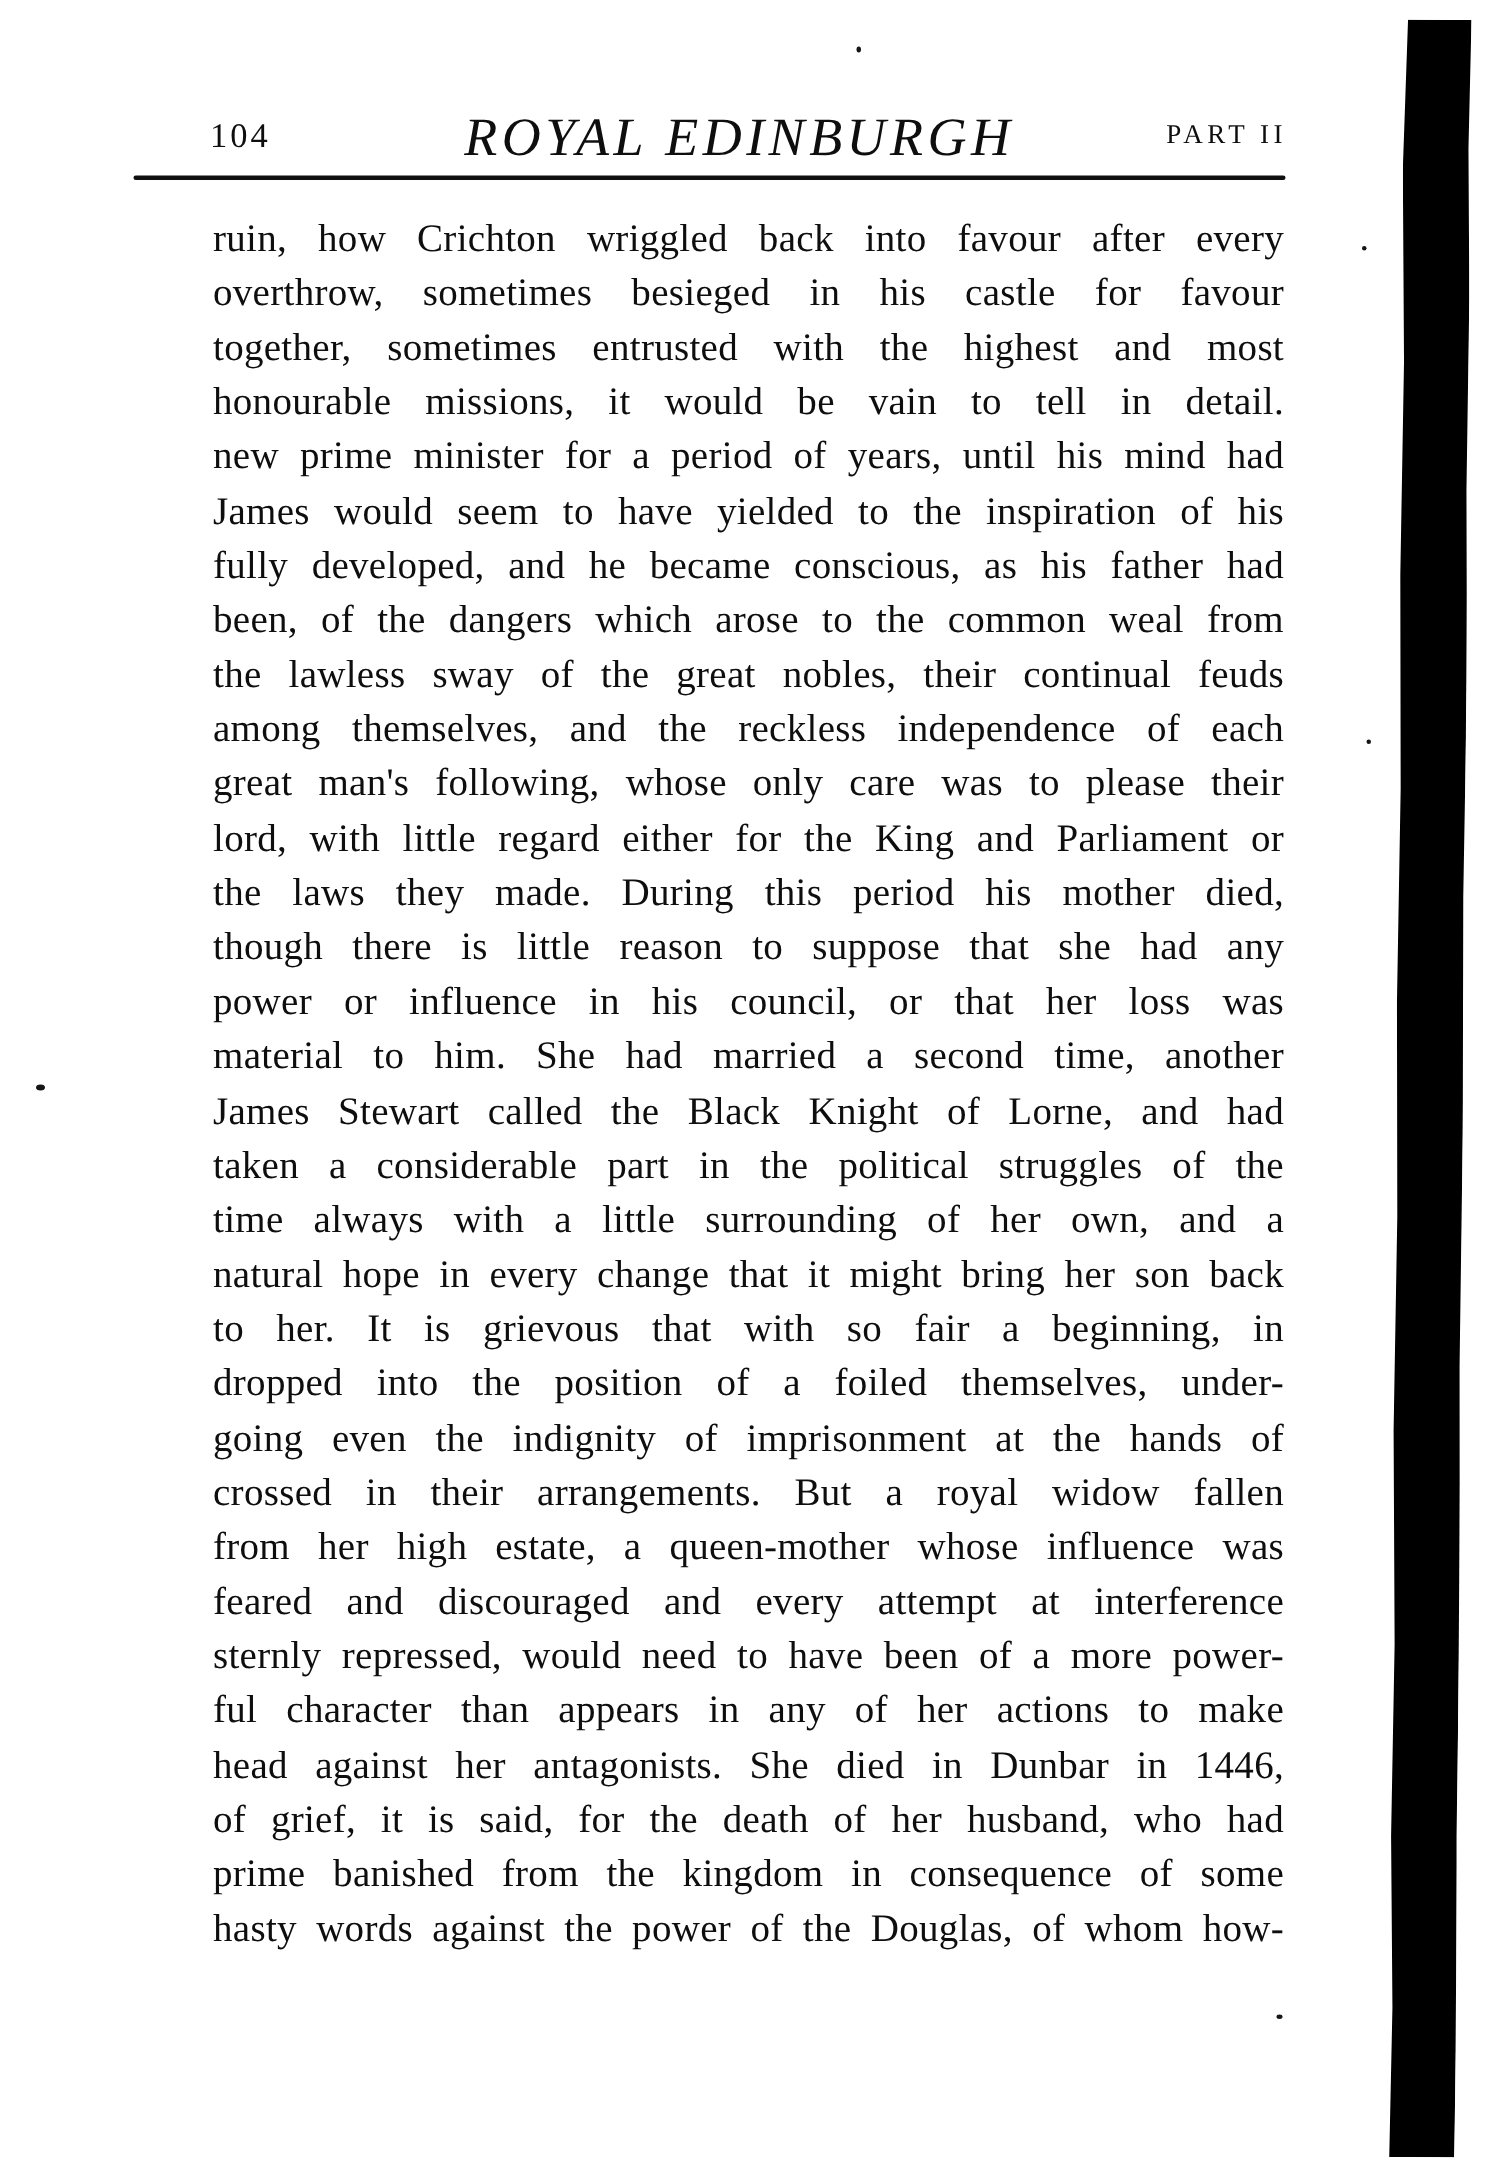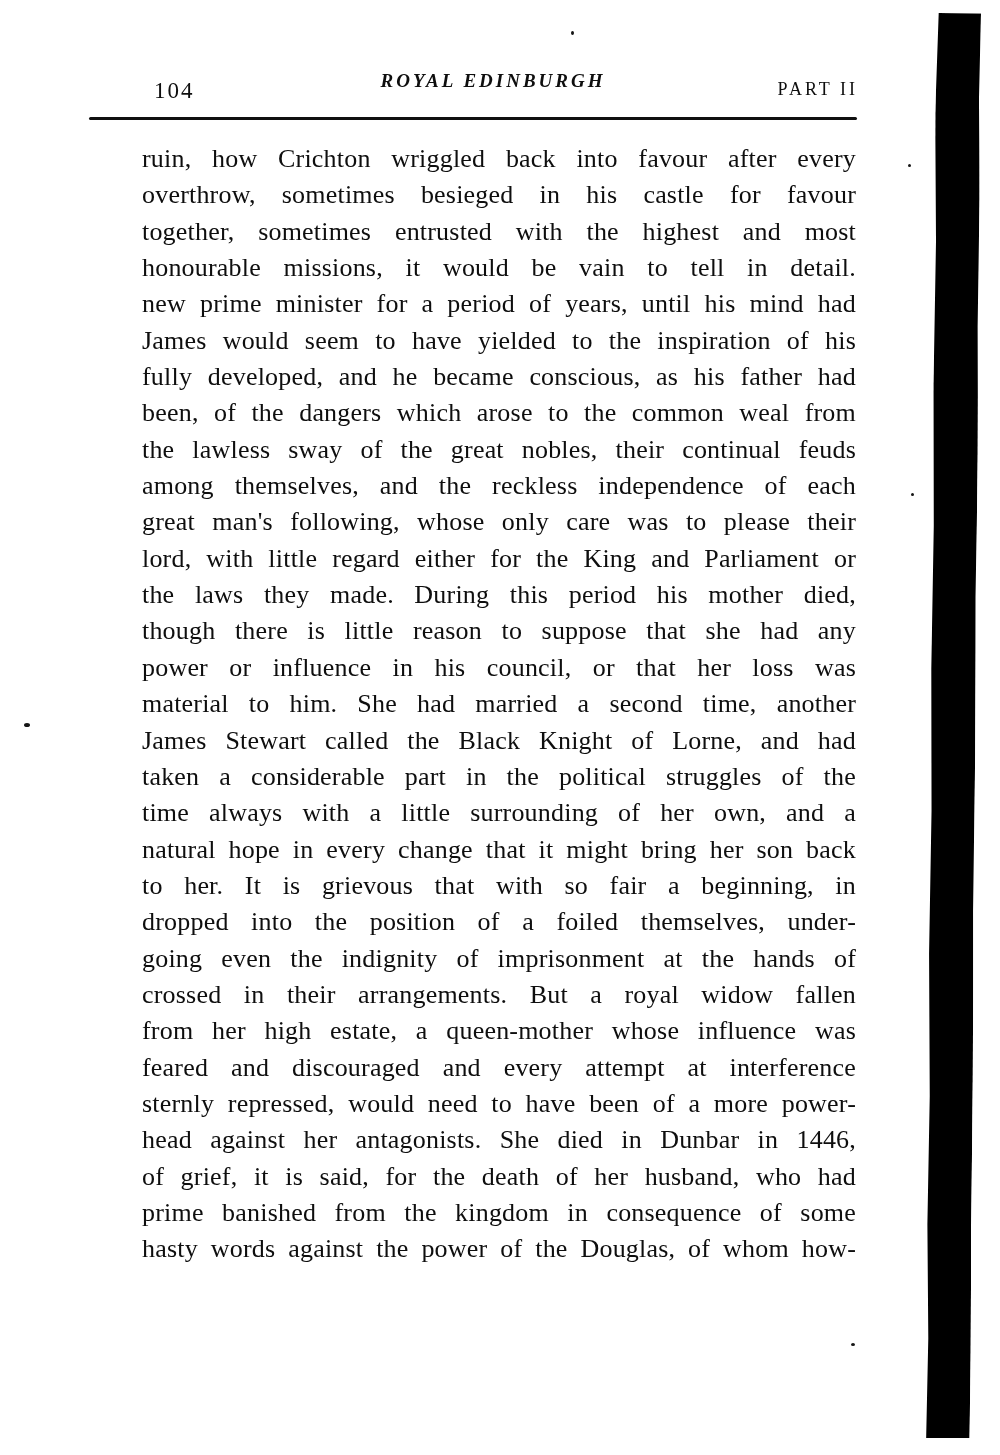--- a/index.html
+++ b/index.html
@@ -19,35 +19,35 @@
   
   #header {
     position: absolute;
     top: 70px;
     left: 128px;
     width: 730px;
     height: 40px;
   }
   #page-number {
     position: absolute;
-    left: 26px;
+    left: 12px;
     top: 8px;
     font-size: 23px;
     letter-spacing: 2px;
   }
   #header-title {
     position: absolute;
     left: 0;
     right: 0;
     top: 0;
     text-align: center;
     font-style: italic;
-    font-size: 19px;
+    font-size: 36px;
     letter-spacing: 3px;
-    font-weight: 700;
+    font-weight: 400;
   }
   #header-part {
     position: absolute;
     right: 0;
     top: 9px;
     font-size: 18px;
     letter-spacing: 3px;
   }
   #header-rule {
     position: absolute;
@@ -137,20 +137,21 @@
       <div class="line">taken a considerable part in the political struggles of the</div>
       <div class="line">time always with a little surrounding of her own, and a</div>
       <div class="line">natural hope in every change that it might bring her son back</div>
       <div class="line">to her.  It is grievous that with so fair a beginning, in</div>
       <div class="line">dropped into the position of a foiled themselves, under-</div>
       <div class="line">going even the indignity of imprisonment at the hands of</div>
       <div class="line">crossed in their arrangements.  But a royal widow fallen</div>
       <div class="line">from her high estate, a queen-mother whose influence was</div>
       <div class="line">feared and discouraged and every attempt at interference</div>
       <div class="line">sternly repressed, would need to have been of a more power-</div>
+      <div class="line">ful character than appears in any of her actions to make</div>
       <div class="line">head against her antagonists.  She died in Dunbar in 1446,</div>
       <div class="line">of grief, it is said, for the death of her husband, who had</div>
       <div class="line">prime banished from the kingdom in consequence of some</div>
       <div class="line">hasty words against the power of the Douglas, of whom how-</div>
     </div>
 
   <div id="gutter-band"></div>
 
   <div id="speck-1" class="speck"></div>
   <div id="speck-2" class="speck"></div>

